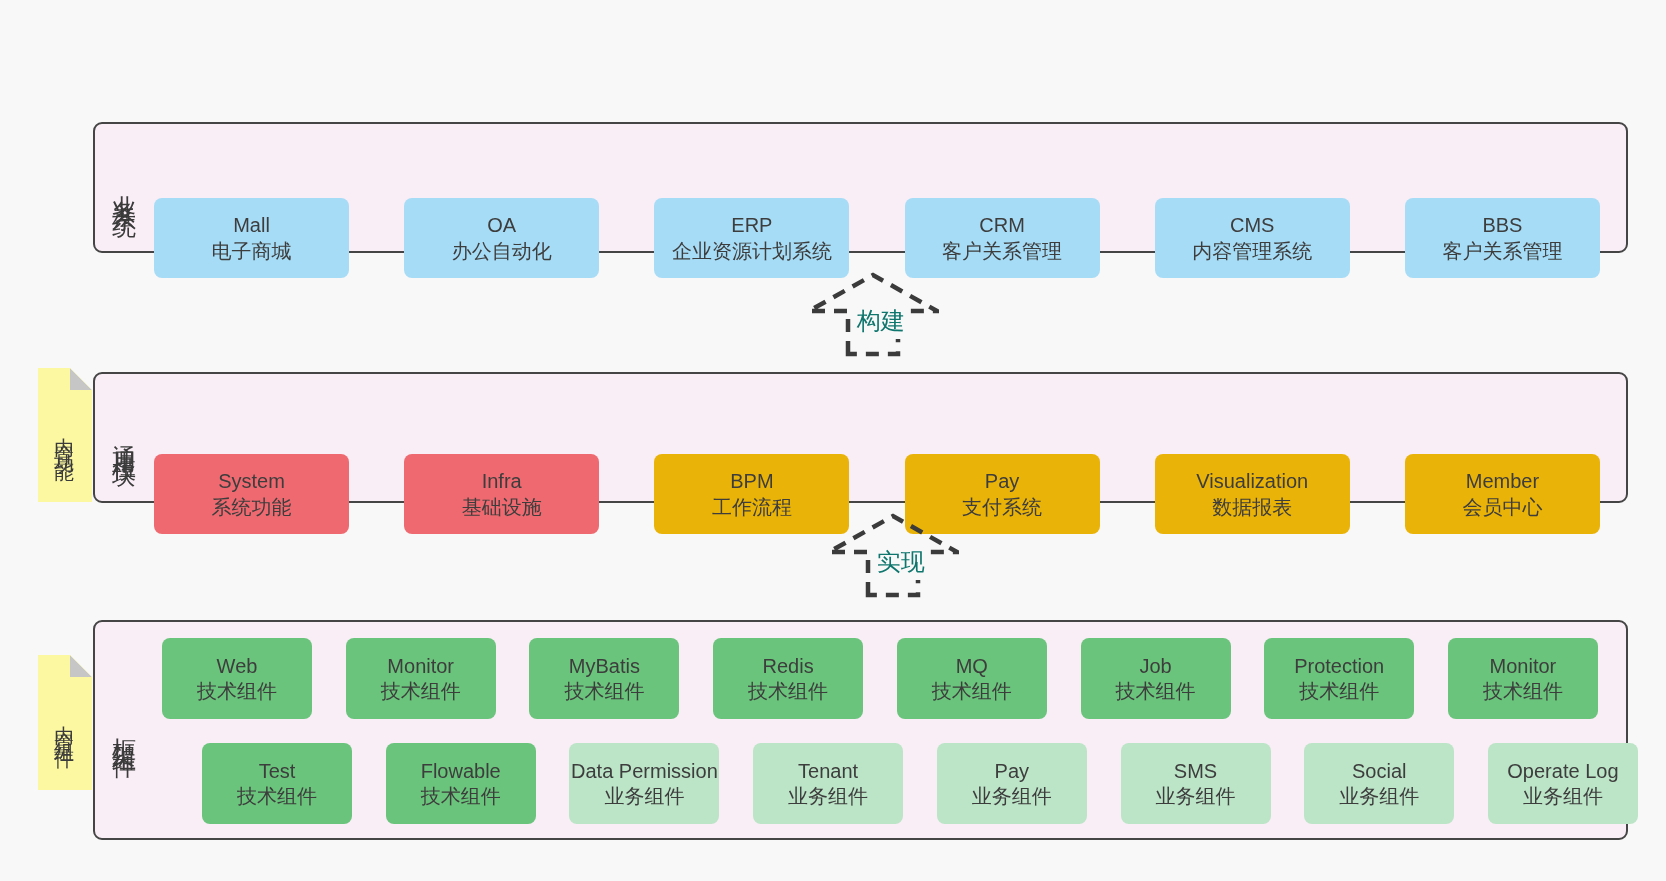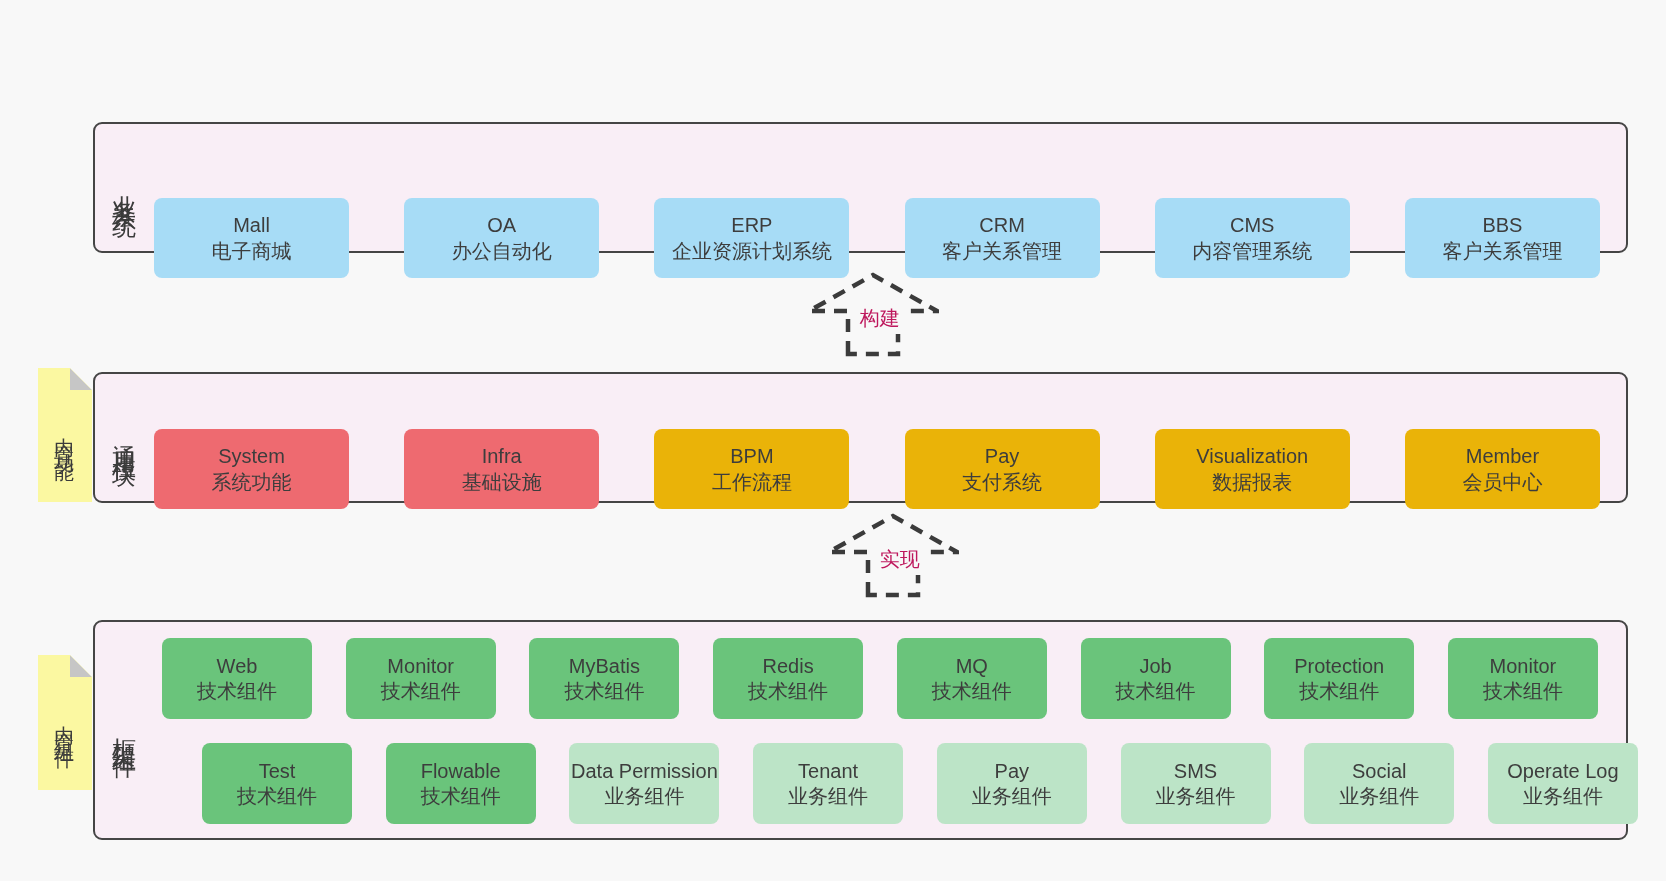--- a/index.html
+++ b/index.html
@@ -26,21 +26,21 @@
     transform:translateY(-50%);
     writing-mode:vertical-rl; text-orientation:upright;
     font-size:24px; letter-spacing:6px; white-space:nowrap;
     color:#3b3b3b;
   }
   .row {
     position:absolute; left:59px; width:1446px;
     display:flex; justify-content:space-between;
   }
   #layer-business .row { top:26px; }
-  #layer-modules  .row { top:7px; }
+  #layer-modules  .row { top:32px; }
   #layer-framework .row { width:1444px;padding-left:8px; }
   #layer-framework .row.r1 { top:16px; }
   #layer-framework .row.r2 { top:121px;margin-left:40px; }
 
   .box {
     height:80px; border-radius:8px;
     display:flex; flex-direction:column;
     align-items:center; justify-content:center;
     text-align:center; font-size:20px; line-height:26px;
   }
@@ -72,21 +72,21 @@
   }
 
   .arrow { position:absolute; width:132px; height:86px; }
   #arrow-build     { left:807px; top:271px; }
   #arrow-implement { left:827px; top:512px; }
   .arrow svg { position:absolute; left:0; top:0; }
   .arrow .alabel {
     position:absolute; left:50%; top:34px;
     transform:translateX(-36%);
     background:#f8f8f8; padding:0 4px 2px 4px;
-    font-size:20px; color:#be185d; white-space:nowrap;
+    font-size:24px; color:#0f766e; white-space:nowrap;
   }
 </style>
 </head>
 <body>
 
 <div class="layer" id="layer-business">
   <div class="vlabel">业务系统</div>
   <div class="row">
     <div class="box wide blue">
       <span>Mall</span>

